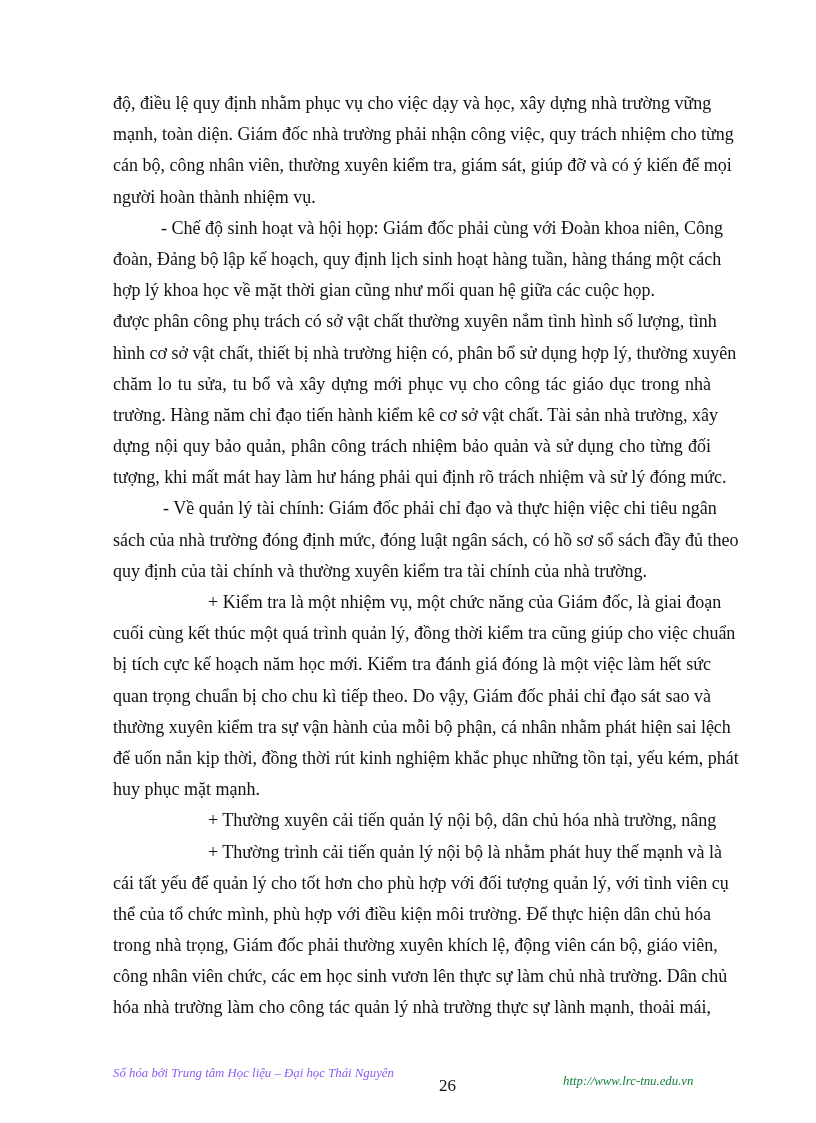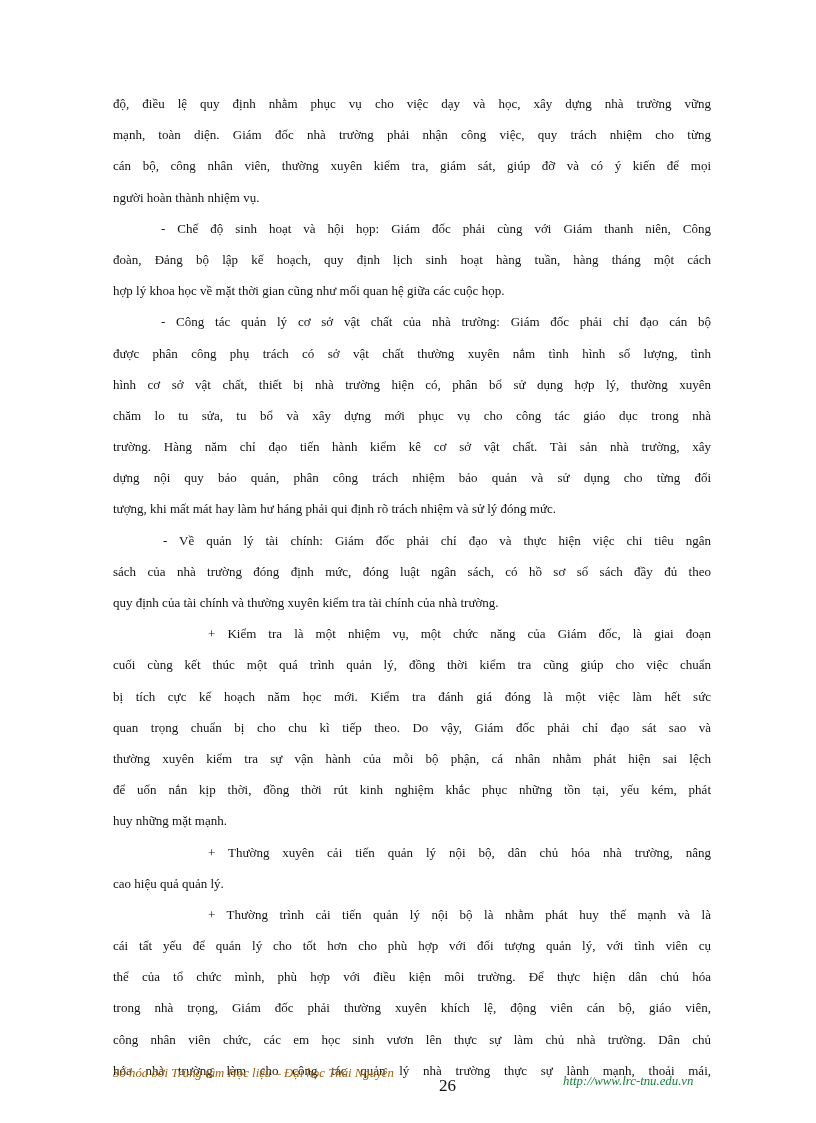--- a/index.html
+++ b/index.html
@@ -24,21 +24,21 @@
     .body-text {
       position: absolute;
       left: 113px;
       top: 88px;
       width: 598px;
     }
     .line {
       display: block;
       height: 31.2px;
       line-height: 31.2px;
-      font-size: 13px;
+      font-size: 18px;
       white-space: nowrap;
       text-align: justify;
       text-align-last: justify;
       overflow: visible;
     }
     .line.last {
       text-align: left;
       text-align-last: left;
     }
     .line.indent1 { padding-left: 48px; width: 550px; }
@@ -50,21 +50,21 @@
       top: 1062px;
       width: 600px;
       height: 30px;
     }
     .footer-left {
       position: absolute;
       left: 0;
       top: 4px;
       font-style: italic;
       font-size: 12.8px;
-      color: #a16207;
+      color: #8b5cf6;
     }
     .footer-page {
       position: absolute;
       left: 326px;
       top: 14px;
       font-size: 17px;
       color: #111;
     }
     .footer-right {
       position: absolute;
@@ -82,27 +82,26 @@
   <div class="body-text">
 
     <div>
       <span class="line">độ, điều lệ quy định nhằm phục vụ cho việc dạy và học, xây dựng nhà trường vững</span>
       <span class="line">mạnh, toàn diện. Giám đốc nhà trường phải nhận công việc, quy trách nhiệm cho từng</span>
       <span class="line">cán bộ, công nhân viên, thường xuyên kiểm tra, giám sát, giúp đỡ và có ý kiến để mọi</span>
       <span class="line last">người hoàn thành nhiệm vụ.</span>
     </div>
 
     <div>
-      <span class="line indent1">- Chế độ sinh hoạt và hội họp: Giám đốc phải cùng với Giám thanh niên, Công</span>
+      <span class="line indent1">- Chế độ sinh hoạt và hội họp: Giám đốc phải cùng với Đoàn khoa niên, Công</span>
       <span class="line">đoàn, Đảng bộ lập kế hoạch, quy định lịch sinh hoạt hàng tuần, hàng tháng một cách</span>
       <span class="line last">hợp lý khoa học về mặt thời gian cũng như mối quan hệ giữa các cuộc họp.</span>
     </div>
 
     <div>
-      <span class="line indent1">- Công tác quản lý cơ sở vật chất của nhà trường: Giám đốc phải chỉ đạo cán bộ</span>
       <span class="line">được phân công phụ trách có sở vật chất thường xuyên nắm tình hình số lượng, tình</span>
       <span class="line">hình cơ sở vật chất, thiết bị nhà trường hiện có, phân bổ sử dụng hợp lý, thường xuyên</span>
       <span class="line">chăm lo tu sửa, tu bổ và xây dựng mới phục vụ cho công tác giáo dục trong nhà</span>
       <span class="line">trường. Hàng năm chỉ đạo tiến hành kiểm kê cơ sở vật chất. Tài sản nhà trường, xây</span>
       <span class="line">dựng nội quy bảo quản, phân công trách nhiệm bảo quản và sử dụng cho từng đối</span>
       <span class="line last">tượng, khi mất mát hay làm hư háng phải qui định rõ trách nhiệm và sử lý đóng mức.</span>
     </div>
 
     <div>
       <span class="line indent1b">- Về quản lý tài chính: Giám đốc phải chỉ đạo và thực hiện việc chi tiêu ngân</span>
@@ -110,26 +109,25 @@
       <span class="line last">quy định của tài chính và thường xuyên kiểm tra tài chính của nhà trường.</span>
     </div>
 
     <div>
       <span class="line indent2">+ Kiểm tra là một nhiệm vụ, một chức năng của Giám đốc, là giai đoạn</span>
       <span class="line">cuối cùng kết thúc một quá trình quản lý, đồng thời kiểm tra cũng giúp cho việc chuẩn</span>
       <span class="line">bị tích cực kế hoạch năm học mới. Kiểm tra đánh giá đóng là một việc làm hết sức</span>
       <span class="line">quan trọng chuẩn bị cho chu kì tiếp theo. Do vậy, Giám đốc phải chỉ đạo sát sao và</span>
       <span class="line">thường xuyên kiểm tra sự vận hành của mỗi bộ phận, cá nhân nhằm phát hiện sai lệch</span>
       <span class="line">để uốn nắn kịp thời, đồng thời rút kinh nghiệm khắc phục những tồn tại, yếu kém, phát</span>
-      <span class="line last">huy những mặt mạnh.</span>
+      <span class="line last">huy phục mặt mạnh.</span>
     </div>
 
     <div>
       <span class="line indent2">+ Thường xuyên cải tiến quản lý nội bộ, dân chủ hóa nhà trường, nâng</span>
-      <span class="line last">cao hiệu quả quản lý.</span>
     </div>
 
     <div>
       <span class="line indent2">+ Thường trình cải tiến quản lý nội bộ là nhằm phát huy thế mạnh và là</span>
       <span class="line">cái tất yếu để quản lý cho tốt hơn cho phù hợp với đối tượng quản lý, với tình viên cụ</span>
       <span class="line">thể của tổ chức mình, phù hợp với điều kiện môi trường. Để thực hiện dân chủ hóa</span>
       <span class="line">trong nhà trọng, Giám đốc phải thường xuyên khích lệ, động viên cán bộ, giáo viên,</span>
       <span class="line">công nhân viên chức, các em học sinh vươn lên thực sự làm chủ nhà trường. Dân chủ</span>
       <span class="line">hóa nhà trường làm cho công tác quản lý nhà trường thực sự lành mạnh, thoải mái,</span>
     </div>

